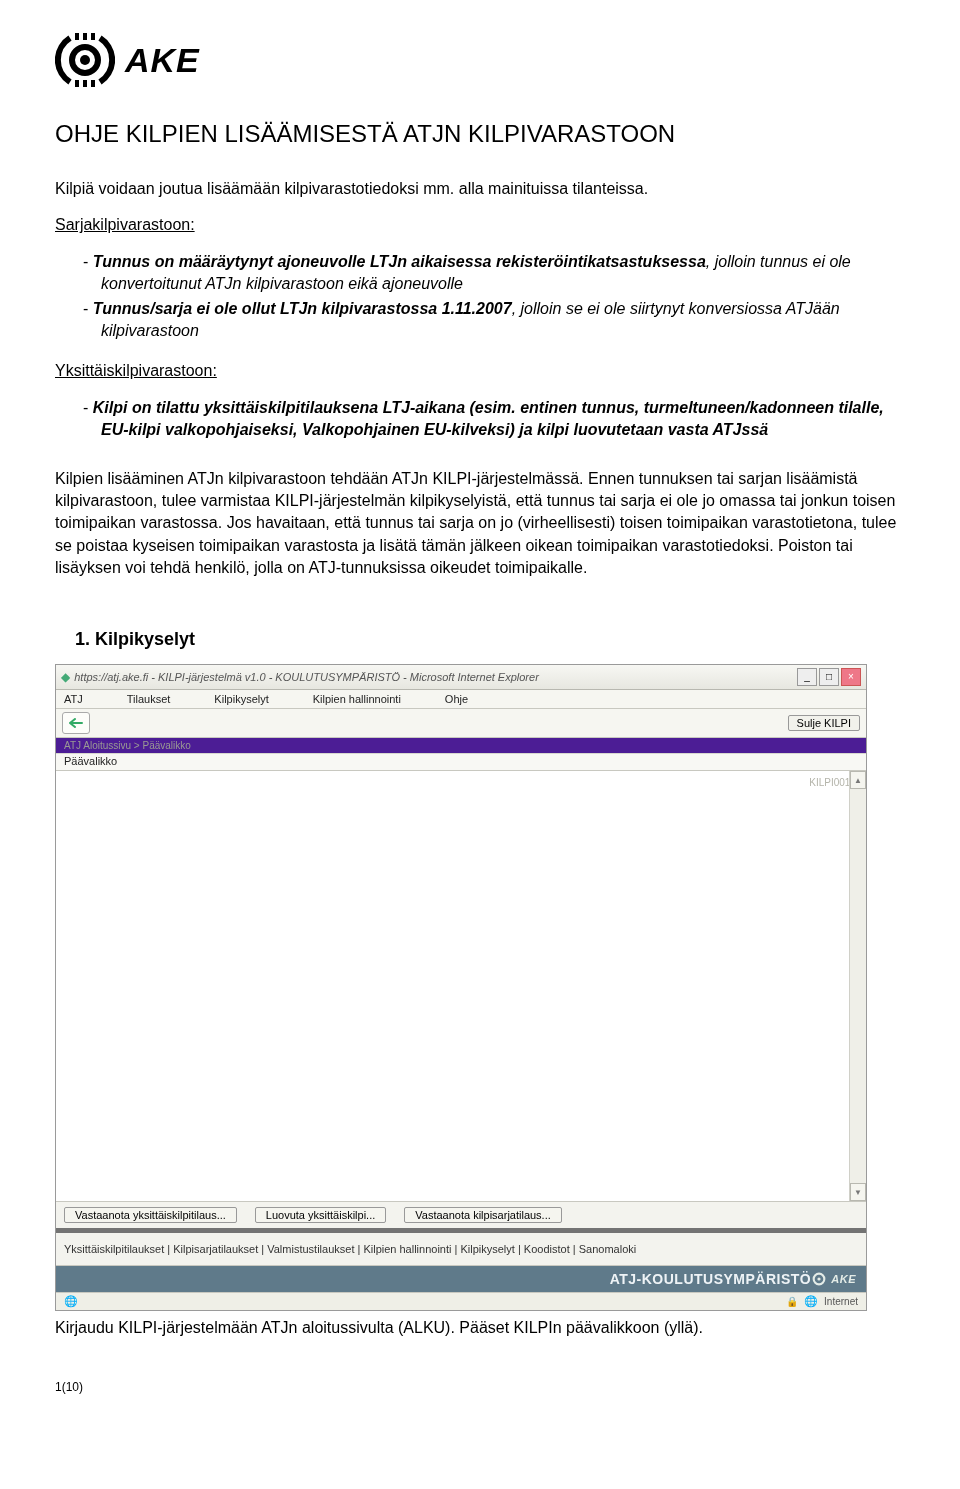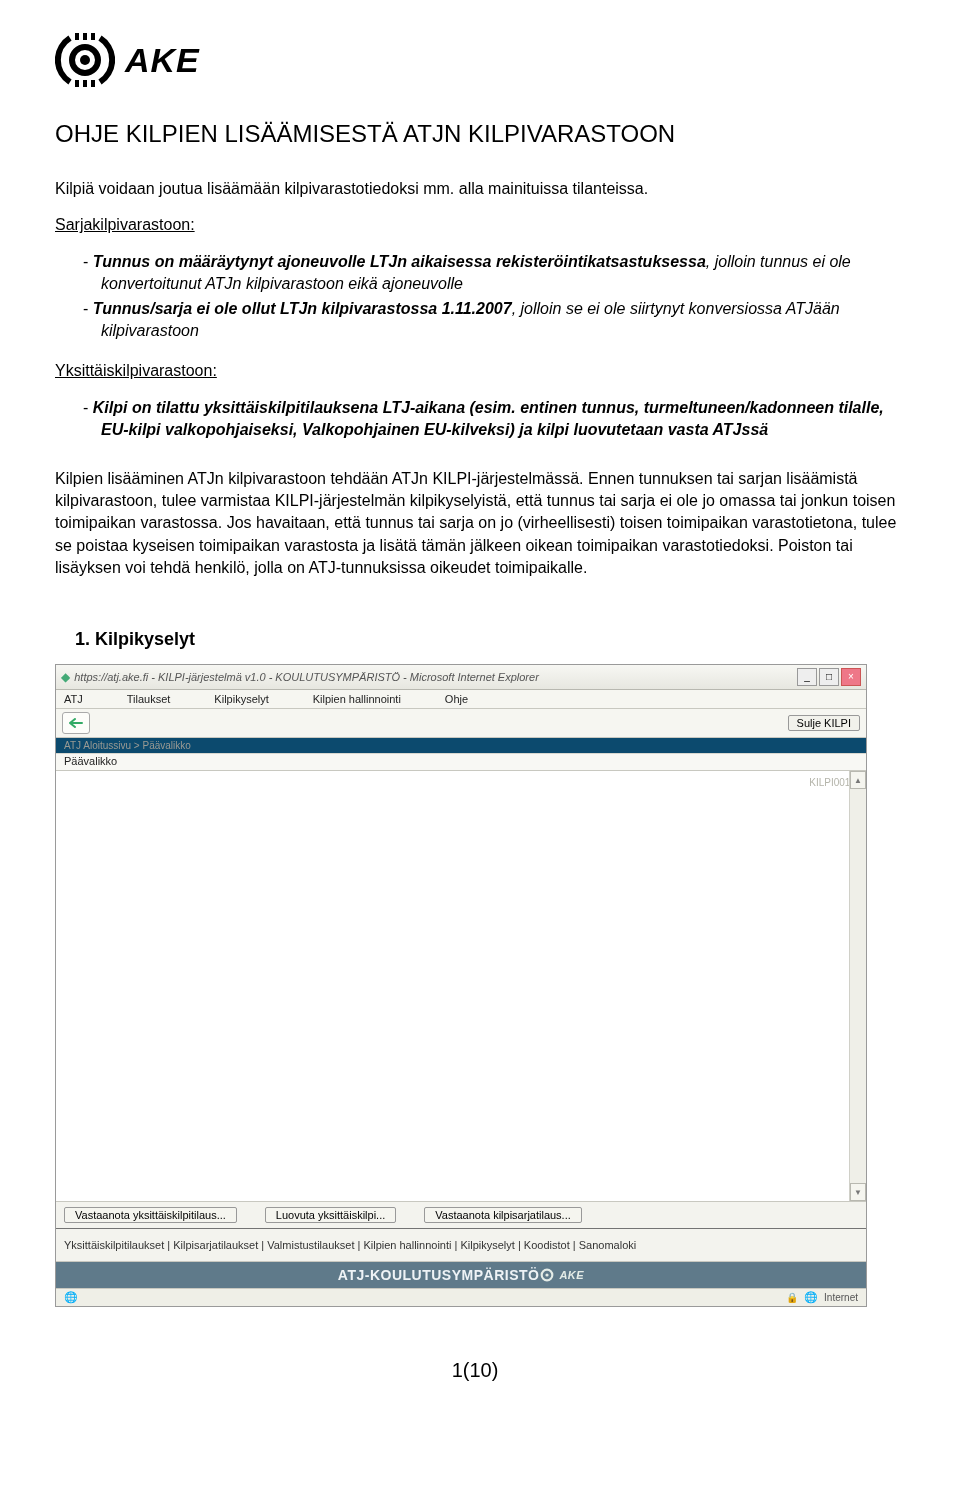--- a/index.html
+++ b/index.html
@@ -90,21 +90,21 @@
     background:#f6f6f1;
     text-align:center;
   }
   .ss-backbtn {
     width:26px;height:20px;border:1px solid #aaa;border-radius:3px;background:#fdfdfa;display:flex;align-items:center;justify-content:center;
   }
   .ss-sulje {
     border:1px solid #999; background:#f2f2ec; padding:1px 8px; border-radius:2px;
   }
   .ss-breadcrumb {
-    padding:2px 8px; color:#9a9a93; font-size:10px; border-bottom:1px solid #d8d8d0; background:#0c4a6e;
+    padding:2px 8px; color:#9a9a93; font-size:10px; border-bottom:1px solid #d8d8d0; background:#4c1d95;
   }
   .ss-subtitle {
     padding:1px 8px 3px 8px; font-size:11px; color:#222; border-bottom:1px solid #c8c8c0; background:#f8f8f4;
   }
   .ss-content {
     height: 430px;
     background:#fff;
     border-bottom:1px solid #c8c8c0;
     position:relative;
   }
@@ -112,22 +112,22 @@
     position:absolute; top:6px; right:10px; color:#b4b4aa; font-size:10px;
   }
   .ss-scrollbar {
     position:absolute; right:0; top:0; bottom:0; width:16px;
     background:#efefe8; border-left:1px solid #d0d0c8;
     display:flex; flex-direction:column;
   }
   .ss-sb-btn { height:16px; border:1px solid #b8b8b0; background:#f5f5ef; display:flex;align-items:center;justify-content:center;font-size:8px;color:#777; }
   .ss-sb-track { flex:1; }
   .ss-btnrow {
-    padding:5px 8px; background:#f3f3ee; border-bottom:1px solid #737373;
-    display:flex; gap:28px;
+    padding:5px 8px; background:#f3f3ee; border-bottom:5px solid #737373;
+    display:flex; gap:18px;
   }
   .ss-btnrow button {
     font-family: Tahoma, Arial, sans-serif;
     font-size:11px;
     padding:1px 10px;
     border:1px solid #999;
     background:#f5f5ef;
     border-radius:2px;
   }
   .ss-linksrow {
@@ -135,39 +135,39 @@
     color:#333; font-size:11px;
   }
   .ss-linksrow span { white-space:nowrap; }
   .ss-envbar {
     background:#5f7a8a;
     color:#eef3f6;
     font-size:14px;
     font-weight:600;
     letter-spacing:0.5px;
     padding:5px 10px;
-    display:flex; justify-content:center; align-items:center;
+    display:flex; justify-content:flex-end; align-items:center;
   }
   .ss-envbar .mini-ake {
     display:flex;align-items:center;gap:4px;color:#e4ece7;font-size:11px;font-style:italic;font-weight:900;
   }
   .ss-status {
     background:#efefe7;
     padding:2px 8px;
     display:flex; align-items:center; gap:6px;
     color:#555; font-size:10px;
     border-top:1px solid #c8c8c0;
   }
   .ss-status .globe { font-size:11px; }
   .ss-status .lock { margin-left:auto; }
   .bottom-note { font-size:16px; margin-top:6px; }
   .footer {
-    text-align:center;
-    font-size:20px;
-    margin-top:52px;
+    text-align:left;
+    font-size:12px;
+    margin-top:40px;
     padding-right:10px;
   }
 </style>
 </head>
 <body>
 
 <div class="page">
 
   <div class="logo-block">
     <svg class="logo-svg" width="60" height="60" viewBox="0 0 60 60">
@@ -268,16 +268,17 @@
       </span>
     </div>
     <div class="ss-status">
       <span class="globe">🌐</span>
       <span class="lock">🔒</span>
       <span class="globe">🌐</span>
       <span>Internet</span>
     </div>
   </div>
 
+  <p class="bottom-note">Kirjaudu KILPI-järjestelmään ATJn aloitussivulta (ALKU). Pääset KILPIn päävalikkoon (yllä).</p>
 
   <div class="footer">1(10)</div>
 
 </div>
 
 </body></html>

